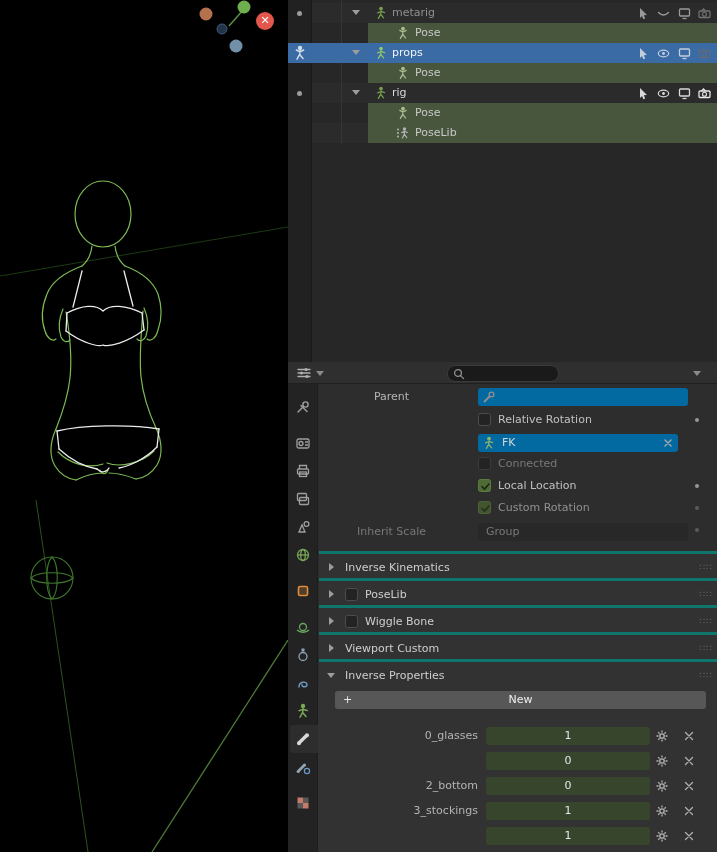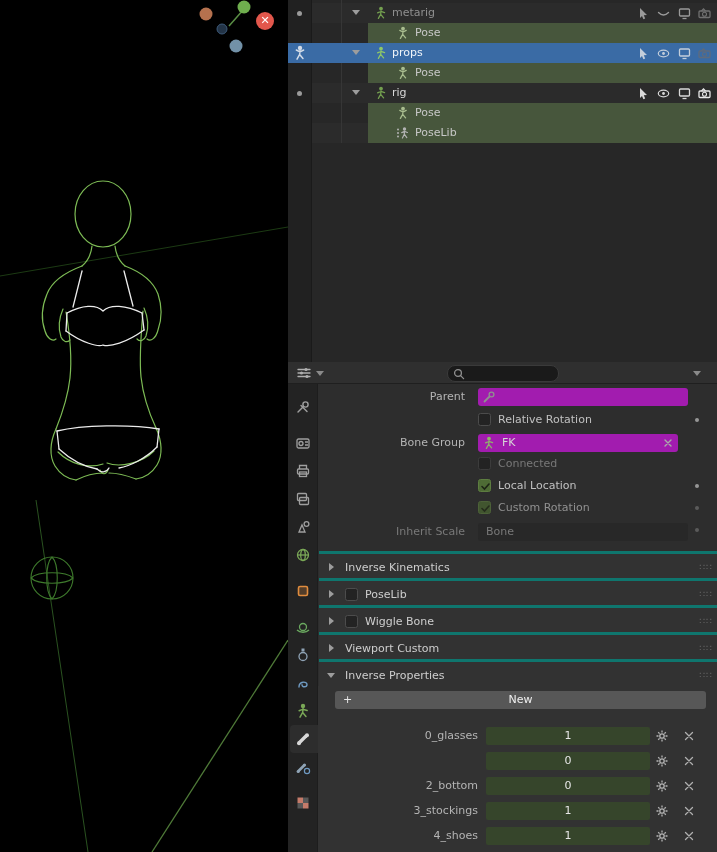--- a/index.html
+++ b/index.html
@@ -30,22 +30,22 @@
   .mode-dot{position:absolute;left:9px;width:5px;height:5px;border-radius:50%;background:#9b9b9b}
 
   
   #props{position:absolute;left:288px;top:362px;width:429px;height:490px;background:#2d2d2d}
   #props-header{position:absolute;left:0;top:0;width:429px;height:22px;background:#2f2f2f;border-bottom:1px solid #1f1f1f}
   #search-box{position:absolute;left:159px;top:3px;width:112px;height:17px;background:#1a1a1a;border:1px solid #3a3a3a;border-radius:8px}
   #tabstrip{position:absolute;left:0;top:22px;width:30px;height:468px;background:#232323;border-right:1px solid #1d1d1d}
   #tab-active-bg{position:absolute;left:2px;top:341px;width:29px;height:28px;background:#2d2d2d;border-radius:4px 0 0 4px}
   .tabicon{position:absolute;left:7px;width:16px;height:16px}
   #content{position:absolute;left:30px;top:22px;width:399px;height:468px;background:#2d2d2d}
-  .plabel{position:absolute;left:0;width:147px;text-align:right;line-height:18px;color:#b4b4b4;white-space:nowrap}
-  .pfield{position:absolute;left:160px;height:18px;background:#a21caf;border-radius:3px;line-height:18px;color:#d6d6d6}
+  .plabel{position:absolute;left:0;width:147px;text-align:center;line-height:18px;color:#b4b4b4;white-space:nowrap}
+  .pfield{position:absolute;left:160px;height:18px;background:#0369a1;border-radius:3px;line-height:18px;color:#d6d6d6}
   .checkbox{position:absolute;left:160px;width:13px;height:13px;border-radius:2.5px;background:#232323;border:1px solid #4c4c4c}
   .cb-label{position:absolute;left:180px;line-height:14px;color:#c0c0c0;white-space:nowrap}
   .deco-dot{position:absolute;left:377px;width:4px;height:4px;border-radius:50%;background:#969696}
   .panel-hdr{position:absolute;left:1px;width:399px;height:27px;background:#323232;border-top:3px solid #0f766e;line-height:27px}
   .panel-hdr .ph-label{position:absolute;color:#cecece;white-space:nowrap}
   .drag-dots{position:absolute;right:5px;top:0;line-height:27px;font-size:9px;color:#676767;letter-spacing:1px}
   #panel-body{position:absolute;left:0;top:302px;width:399px;height:166px;background:#323232}
   #new-btn{position:absolute;left:17px;top:307px;width:371px;height:18px;background:#575757;border-radius:3px;
     text-align:center;line-height:18px;color:#f0f0f0}
   .cp-name{position:absolute;left:0;width:160px;text-align:right;line-height:18px;color:#b4b4b4;white-space:nowrap}
@@ -410,21 +410,20 @@
               <circle cx="9.5" cy="4.5" r="2.4" stroke-width="1.3"></circle>
             </svg>
         </span>
         <span style="padding-left:24px"></span>
       </div>
 
       <div class="checkbox" style="top:29px"></div>
       <span class="cb-label" style="top:29px">Relative Rotation</span>
       <div class="deco-dot" style="top:34px"></div>
 
-      <span class="plabel" style="top:50px">Bone Group</span>
       <div class="pfield" style="top:50px;width:200px">
         <span class="icon14" style="left:4px;top:2px;color:#8fb36a">
           <svg viewBox="0 0 14 14" width="14" height="14">
               <circle cx="7" cy="2.6" r="1.9" fill="currentColor"></circle>
           <path d="M7 4.8 L6.7 8.3 M3.6 6.8 L7 5.4 L10.6 6.6 M6.7 8.3 L4.4 12.4 M6.7 8.3 L9.6 11.8" stroke="currentColor" stroke-width="1.3" fill="none" stroke-linecap="round"></path>
             </svg>
         </span>
         <span style="padding-left:24px">FK</span>
         <span class="icon14" style="right:3px;left:auto;top:2px;position:absolute">
           <svg viewBox="0 0 14 14" width="14" height="14">
@@ -447,21 +446,21 @@
       <div class="checkbox" style="top:117px;background:#41552f;border-color:#4c6138">
         <svg viewBox="0 0 13 13" width="13" height="13">
             <path d="M3 6.5 L5.5 9 L10 4" stroke="#252c1c" stroke-width="1.6" fill="none" stroke-linecap="round"></path>
           </svg>
       </div>
       <span class="cb-label semi" style="top:117px">Custom Rotation</span>
       <div class="deco-dot" style="top:122px;background:#5a5a5a"></div>
 
       <span class="plabel dim" style="top:139px">Inherit Scale</span>
       <div class="pfield dim" style="top:139px;width:210px;background:#282828">
-        <span style="padding-left:8px">Bone</span>
+        <span style="padding-left:8px">Group</span>
       </div>
       <div class="deco-dot" style="top:144px;background:#5a5a5a"></div>
 
       <div class="panel-hdr" style="top:167px">
         <div class="tri-right" style="left:10px;top:9px"></div>
         <span class="ph-label" style="left:26px">Inverse Kinematics</span>
         <span class="drag-dots">∷∷</span>
       </div>
       <div class="panel-hdr" style="top:194px">
         <div class="tri-right" style="left:10px;top:9px"></div>
@@ -541,21 +540,20 @@
             <circle cx="8" cy="8" r="2.2" stroke-width="1.3"></circle>
             <path d="M8 2.5 V4.5 M8 11.5 V13.5 M2.5 8 H4.5 M11.5 8 H13.5 M4.2 4.2 L5.6 5.6 M10.4 10.4 L11.8 11.8 M11.8 4.2 L10.4 5.6 M5.6 10.4 L4.2 11.8" stroke-width="1.3"></path>
           </svg>
         </span>
       <span class="icon14" style="left:364px;top:420px">
         <svg viewBox="0 0 14 14" width="14" height="14">
             <path d="M3.5 3.5 L10.5 10.5 M10.5 3.5 L3.5 10.5" stroke="#b0b0b0" stroke-width="1.3" stroke-linecap="round"></path>
           </svg>
         </span>
 
-      <span class="cp-name" style="top:443px">4_shoes</span>
       <div class="cp-field" style="top:443px">1</div>
       <span class="icon16" style="left:336px;top:444px">
         <svg viewBox="0 0 16 16" width="16" height="16" stroke="#b5b5b5" fill="none">
             <circle cx="8" cy="8" r="2.2" stroke-width="1.3"></circle>
             <path d="M8 2.5 V4.5 M8 11.5 V13.5 M2.5 8 H4.5 M11.5 8 H13.5 M4.2 4.2 L5.6 5.6 M10.4 10.4 L11.8 11.8 M11.8 4.2 L10.4 5.6 M5.6 10.4 L4.2 11.8" stroke-width="1.3"></path>
           </svg>
         </span>
       <span class="icon14" style="left:364px;top:445px">
         <svg viewBox="0 0 14 14" width="14" height="14">
             <path d="M3.5 3.5 L10.5 10.5 M10.5 3.5 L3.5 10.5" stroke="#b0b0b0" stroke-width="1.3" stroke-linecap="round"></path>

